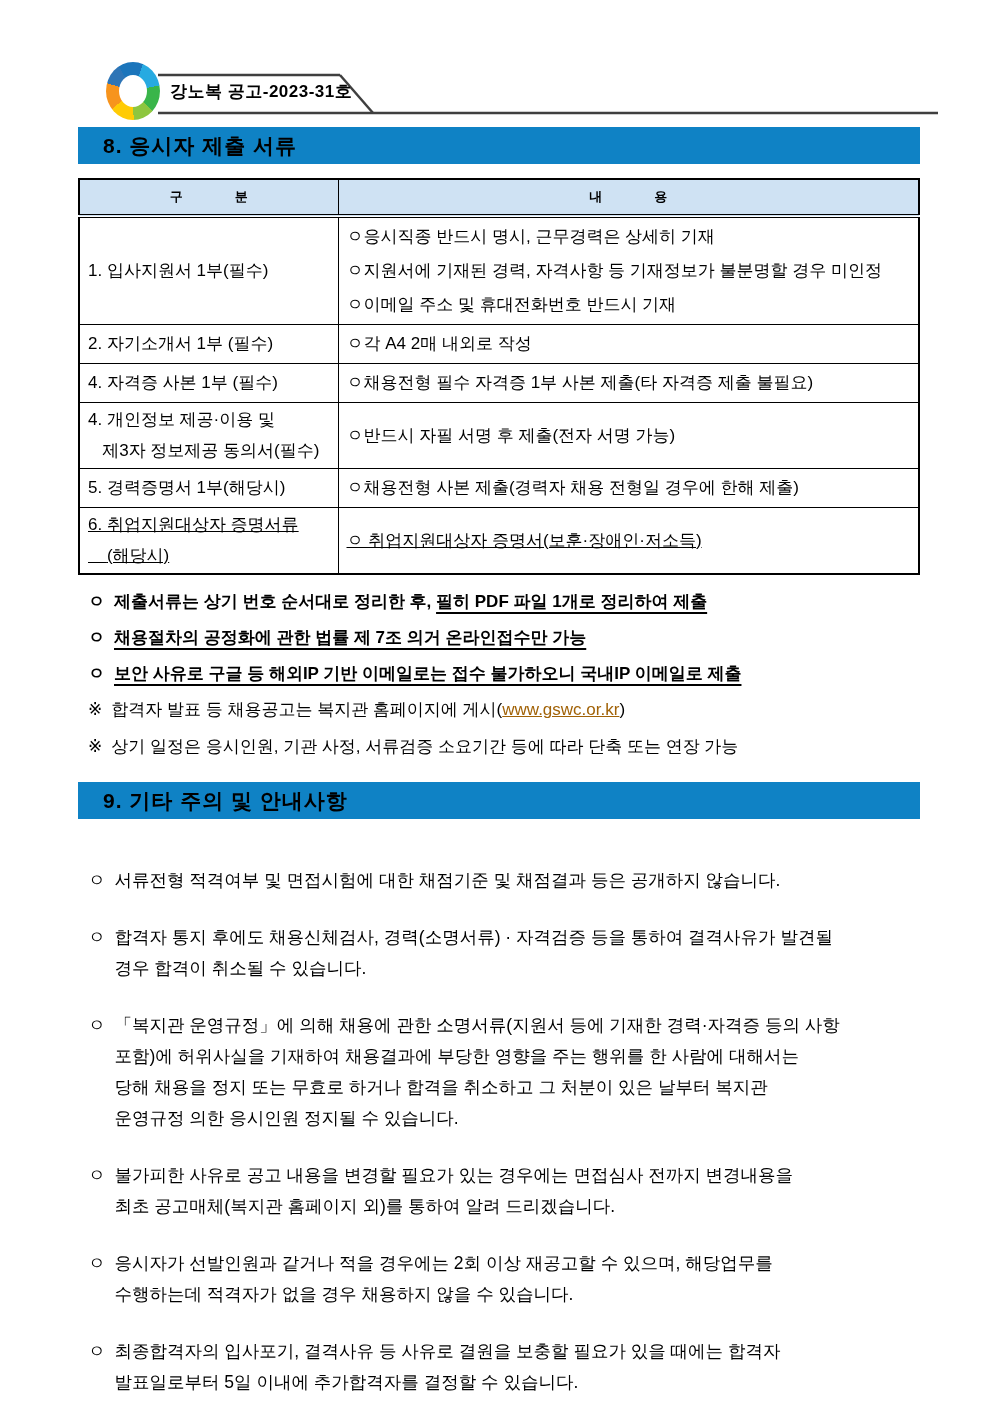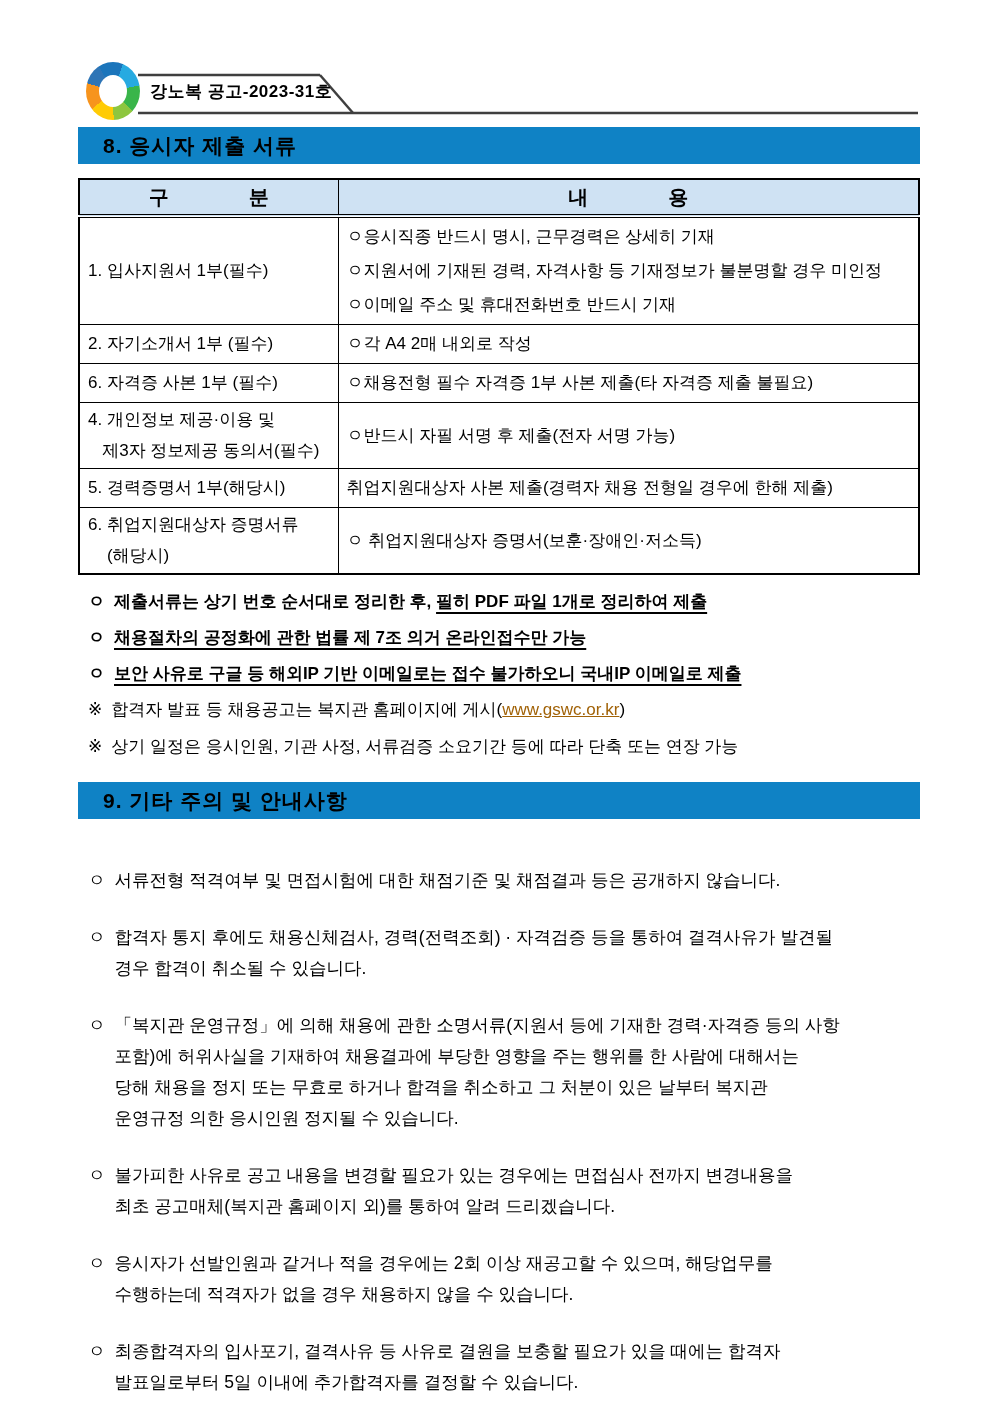--- a/index.html
+++ b/index.html
@@ -1,42 +1,42 @@
 <!DOCTYPE html>
 <html><head>
 <meta charset="utf-8">
 <style>
   html,body{margin:0;padding:0;background:#ffffff;}
   body{font-family:"Liberation Sans","DejaVu Sans",sans-serif;color:#000;}
   .page{position:relative;width:992px;height:1403px;background:#fff;overflow:hidden;}
 
   
-  .hdr{position:relative;height:127px;}
+  .hdr{position:relative;height:127px;margin-left:20px;}
   .logo{position:absolute;left:86px;top:62px;width:54px;height:58px;border-radius:50%;
     background:conic-gradient(from 330deg,#1b75bb 0 14%,#27aae1 14% 30%,#39b54a 30% 46%,
       #8dc63f 46% 58%,#ffcb05 58% 72%,#f7941d 72% 88%,#2e75b6 88% 100%);}
   .logo::after{content:"";position:absolute;inset:13px;background:#fff;border-radius:50%;}
   .hdr-rule{position:absolute;left:138px;top:68px;}
   .notice-no{position:absolute;left:150px;top:80px;font-size:17px;font-weight:bold;letter-spacing:.5px;}
 
   
   .secbar{box-sizing:border-box;margin-left:78px;width:842px;height:37px;background:#0f82c5;
     color:#000000;font-size:21px;font-weight:bold;line-height:37px;padding-left:25px;letter-spacing:1px;}
 
   
   table.doc{border-collapse:collapse;margin:14px 0 0 78px;width:842px;table-layout:fixed;
     border:2px solid #000;font-size:17px;}
   table.doc col.c1{width:259px;}
   table.doc th{background:#cfe2f3;border:1px solid #000;border-bottom:4px double #000;
-    height:32px;font-size:20px;font-weight:bold;text-align:center;}
+    height:32px;font-size:13px;font-weight:bold;text-align:center;}
   table.doc td{border:1px solid #000;vertical-align:middle;padding:2px 8px;}
   td.cat{padding-left:12px;white-space:pre-wrap;line-height:1.8;}
   td.con{white-space:pre-wrap;line-height:2.0;}
   tr.r1{height:100px;} tr.r1 td.con{line-height:34px;}
-  tr.r2{height:33px;} tr.r3{height:33px;} tr.r4{height:60px;padding-left:19px;} tr.r5{height:33px;} tr.r6{height:62px;}
+  tr.r2{height:33px;} tr.r3{height:33px;} tr.r4{height:60px;padding-left:19px;} tr.r5{height:33px;} tr.r6{height:62px;text-decoration:underline;}
 
   
   .notes{margin:16px 0 0 88px;}
   .note,.ref{display:flex;gap:9px;font-size:17px;margin-bottom:14px;line-height:22px;}
   .note{font-weight:bold;}
   .note .ul{text-decoration:underline;text-underline-offset:5px;text-decoration-thickness:1.5px;}
   .ref{font-weight:normal;margin-bottom:15px;}
   .mk{flex:0 0 auto;}
   .link{color:#a16207;text-decoration:underline;cursor:pointer;margin-top:44px;}
 
@@ -82,31 +82,31 @@
         <td class="cat">1. 입사지원서 1부(필수)</td>
         <td class="con">ㅇ응시직종 반드시 명시, 근무경력은 상세히 기재
 ㅇ지원서에 기재된 경력, 자격사항 등 기재정보가 불분명할 경우 미인정
 ㅇ이메일 주소 및 휴대전화번호 반드시 기재</td>
       </tr>
       <tr class="r2">
         <td class="cat">2. 자기소개서 1부 (필수)</td>
         <td class="con">ㅇ각 A4 2매 내외로 작성</td>
       </tr>
       <tr class="r3">
-        <td class="cat">6. 자격증 사본 1부 (필수)</td>
+        <td class="cat">4. 자격증 사본 1부 (필수)</td>
         <td class="con">ㅇ채용전형 필수 자격증 1부 사본 제출(타 자격증 제출 불필요)</td>
       </tr>
       <tr class="r4">
         <td class="cat">4. 개인정보 제공·이용 및
    제3자 정보제공 동의서(필수)</td>
         <td class="con">ㅇ반드시 자필 서명 후 제출(전자 서명 가능)</td>
       </tr>
       <tr class="r5">
         <td class="cat">5. 경력증명서 1부(해당시)</td>
-        <td class="con">취업지원대상자 사본 제출(경력자 채용 전형일 경우에 한해 제출)</td>
+        <td class="con">ㅇ채용전형 사본 제출(경력자 채용 전형일 경우에 한해 제출)</td>
       </tr>
       <tr class="r6">
         <td class="cat">6. 취업지원대상자 증명서류
     (해당시)</td>
         <td class="con">ㅇ 취업지원대상자 증명서(보훈·장애인·저소득)</td>
       </tr>
     </tbody>
   </table>
 
   <div class="notes">
@@ -137,21 +137,21 @@
     <span>9. 기타 주의 및 안내사항</span>
   </div>
 
   <div class="paras">
     <div class="para">
       <span class="mk">ㅇ</span>
       <span class="body">서류전형 적격여부 및 면접시험에 대한 채점기준 및 채점결과 등은 공개하지 않습니다.</span>
     </div>
     <div class="para">
       <span class="mk">ㅇ</span>
-      <span class="body">합격자 통지 후에도 채용신체검사, 경력(전력조회) · 자격검증 등을 통하여 결격사유가 발견될
+      <span class="body">합격자 통지 후에도 채용신체검사, 경력(소명서류) · 자격검증 등을 통하여 결격사유가 발견될
 경우 합격이 취소될 수 있습니다.</span>
     </div>
     <div class="para">
       <span class="mk">ㅇ</span>
       <span class="body">「복지관 운영규정」에 의해 채용에 관한 소명서류(지원서 등에 기재한 경력·자격증 등의 사항
 포함)에 허위사실을 기재하여 채용결과에 부당한 영향을 주는 행위를 한 사람에 대해서는
 당해 채용을 정지 또는 무효로 하거나 합격을 취소하고 그 처분이 있은 날부터 복지관
 운영규정 의한 응시인원 정지될 수 있습니다.</span>
     </div>
     <div class="para">

